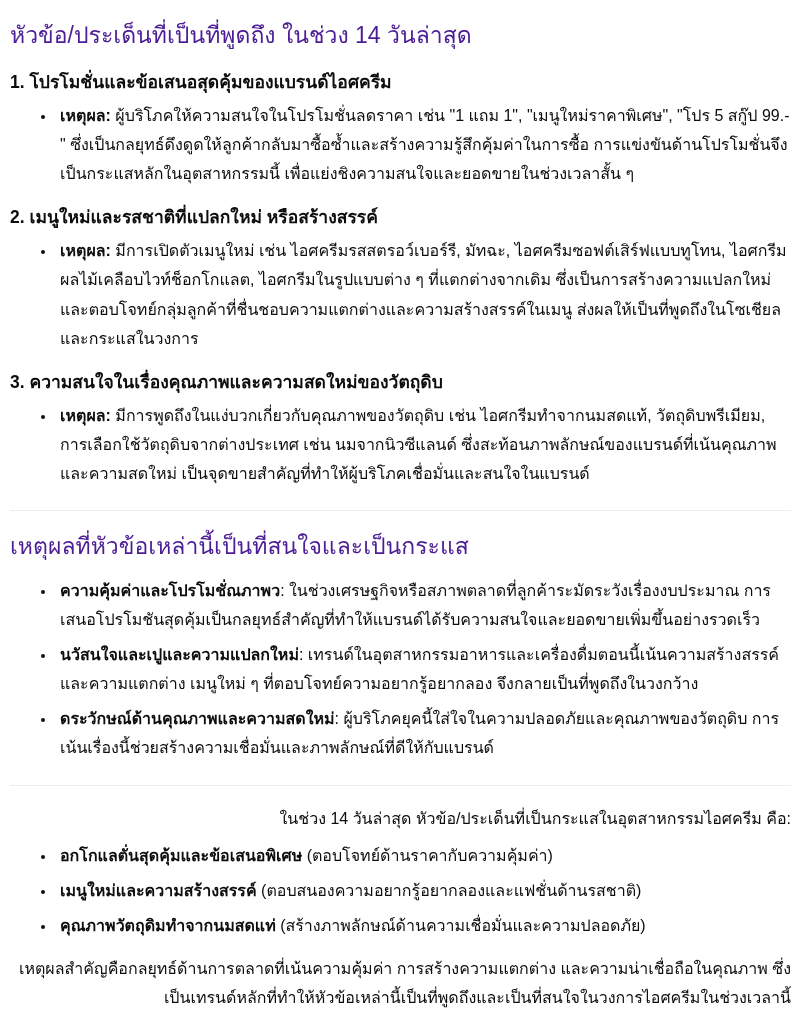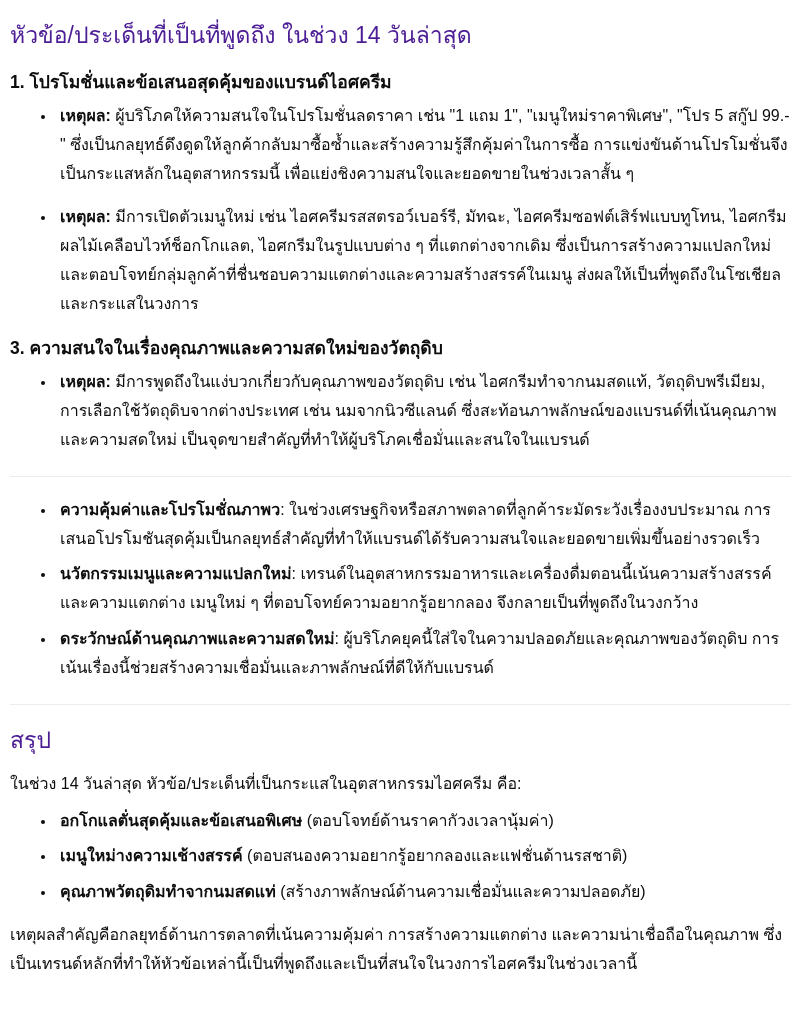--- a/index.html
+++ b/index.html
@@ -30,21 +30,21 @@
   }
   ul.doc-list {
     margin: 4px 0 14px 0;
     padding-left: 46px;
   }
   ul.doc-list li {
     margin: 2px 0 6px 0;
     padding-left: 4px;
   }
   ul.doc-list li::marker { color: #0d0d0d; font-size: 13px; }
-  p.doc-p { margin: 8px 0 8px 0; }
+  p.doc-p { margin: 8px 0 8px 0; text-align: right; }
   strong.lead { font-weight: 700; }
 
   hr.doc-divider {
     border: none;
     border-top: 1px solid #ececec;
     margin: 22px 0 18px 0;
   }
 </style>
 </head>
 <body>
@@ -56,63 +56,64 @@
   <section>
     <h3 class="doc-h3">1. โปรโมชั่นและข้อเสนอสุดคุ้มของแบรนด์ไอศครีม</h3>
     <ul class="doc-list">
       <li>
         <strong class="lead">เหตุผล:</strong><span> ผู้บริโภคให้ความสนใจในโปรโมชั่นลดราคา เช่น "1 แถม 1", "เมนูใหม่ราคาพิเศษ", "โปร 5 สกู๊ป 99.-" ซึ่งเป็นกลยุทธ์ดึงดูดให้ลูกค้ากลับมาซื้อซ้ำและสร้างความรู้สึกคุ้มค่าในการซื้อ การแข่งขันด้านโปรโมชั่นจึงเป็นกระแสหลักในอุตสาหกรรมนี้ เพื่อแย่งชิงความสนใจและยอดขายในช่วงเวลาสั้น ๆ</span>
       </li>
     </ul>
   </section>
 
   <section>
+    <h3 class="doc-h3">2. เมนูใหม่และรสชาติที่แปลกใหม่ หรือสร้างสรรค์</h3>
     <ul class="doc-list">
       <li>
         <strong class="lead">เหตุผล:</strong><span> มีการเปิดตัวเมนูใหม่ เช่น ไอศครีมรสสตรอว์เบอร์รี, มัทฉะ, ไอศครีมซอฟต์เสิร์ฟแบบทูโทน, ไอศกรีมผลไม้เคลือบไวท์ช็อกโกแลต, ไอศกรีมในรูปแบบต่าง ๆ ที่แตกต่างจากเดิม ซึ่งเป็นการสร้างความแปลกใหม่และตอบโจทย์กลุ่มลูกค้าที่ชื่นชอบความแตกต่างและความสร้างสรรค์ในเมนู ส่งผลให้เป็นที่พูดถึงในโซเชียลและกระแสในวงการ</span>
       </li>
     </ul>
   </section>
 
   <section>
     <h3 class="doc-h3">3. ความสนใจในเรื่องคุณภาพและความสดใหม่ของวัตถุดิบ</h3>
     <ul class="doc-list">
       <li>
         <strong class="lead">เหตุผล:</strong><span> มีการพูดถึงในแง่บวกเกี่ยวกับคุณภาพของวัตถุดิบ เช่น ไอศกรีมทำจากนมสดแท้, วัตถุดิบพรีเมียม, การเลือกใช้วัตถุดิบจากต่างประเทศ เช่น นมจากนิวซีแลนด์ ซึ่งสะท้อนภาพลักษณ์ของแบรนด์ที่เน้นคุณภาพและความสดใหม่ เป็นจุดขายสำคัญที่ทำให้ผู้บริโภคเชื่อมั่นและสนใจในแบรนด์</span>
       </li>
     </ul>
   </section>
 
   <hr class="doc-divider">
 
   <section>
+    <h2 class="doc-h2">เหตุผลที่หัวข้อเหล่านี้เป็นที่สนใจและเป็นกระแส</h2>
     <ul class="doc-list">
       <li>
         <strong class="lead">ความคุ้มค่าและโปรโมชั่ณภาพว</strong><span>: ในช่วงเศรษฐกิจหรือสภาพตลาดที่ลูกค้าระมัดระวังเรื่องงบประมาณ การเสนอโปรโมชันสุดคุ้มเป็นกลยุทธ์สำคัญที่ทำให้แบรนด์ได้รับความสนใจและยอดขายเพิ่มขึ้นอย่างรวดเร็ว</span>
       </li>
       <li>
-        <strong class="lead">นวัตกรรมเมนูและความแปลกใหม่</strong><span>: เทรนด์ในอุตสาหกรรมอาหารและเครื่องดื่มตอนนี้เน้นความสร้างสรรค์และความแตกต่าง เมนูใหม่ ๆ ที่ตอบโจทย์ความอยากรู้อยากลอง จึงกลายเป็นที่พูดถึงในวงกว้าง</span>
+        <strong class="lead">นวัสนใจและเปูและความแปลกใหม่</strong><span>: เทรนด์ในอุตสาหกรรมอาหารและเครื่องดื่มตอนนี้เน้นความสร้างสรรค์และความแตกต่าง เมนูใหม่ ๆ ที่ตอบโจทย์ความอยากรู้อยากลอง จึงกลายเป็นที่พูดถึงในวงกว้าง</span>
       </li>
       <li>
         <strong class="lead">ดระวักษณ์ด้านคุณภาพและความสดใหม่</strong><span>: ผู้บริโภคยุคนี้ใส่ใจในความปลอดภัยและคุณภาพของวัตถุดิบ การเน้นเรื่องนี้ช่วยสร้างความเชื่อมั่นและภาพลักษณ์ที่ดีให้กับแบรนด์</span>
       </li>
     </ul>
   </section>
 
   <hr class="doc-divider">
 
   <section>
-    <h2 class="doc-h2">สรุป</h2>
     <p class="doc-p">ในช่วง 14 วันล่าสุด หัวข้อ/ประเด็นที่เป็นกระแสในอุตสาหกรรมไอศครีม คือ:</p>
     <ul class="doc-list">
       <li>
-        <strong class="lead">อกโกแลตั่นสุดคุ้มและข้อเสนอพิเศษ</strong><span> (ตอบโจทย์ด้านราคากัวงเวลานุ้มค่า)</span>
+        <strong class="lead">อกโกแลตั่นสุดคุ้มและข้อเสนอพิเศษ</strong><span> (ตอบโจทย์ด้านราคากับความคุ้มค่า)</span>
       </li>
       <li>
-        <strong class="lead">เมนูใหม่างความเช้างสรรค์</strong><span> (ตอบสนองความอยากรู้อยากลองและแฟชั่นด้านรสชาติ)</span>
+        <strong class="lead">เมนูใหม่และความสร้างสรรค์</strong><span> (ตอบสนองความอยากรู้อยากลองและแฟชั่นด้านรสชาติ)</span>
       </li>
       <li>
         <strong class="lead">คุณภาพวัตถุดิมทำจากนมสดแท่</strong><span> (สร้างภาพลักษณ์ด้านความเชื่อมั่นและความปลอดภัย)</span>
       </li>
     </ul>
     <p class="doc-p">เหตุผลสำคัญคือกลยุทธ์ด้านการตลาดที่เน้นความคุ้มค่า การสร้างความแตกต่าง และความน่าเชื่อถือในคุณภาพ ซึ่งเป็นเทรนด์หลักที่ทำให้หัวข้อเหล่านี้เป็นที่พูดถึงและเป็นที่สนใจในวงการไอศครีมในช่วงเวลานี้</p>
   </section>
 
 </main>
 

